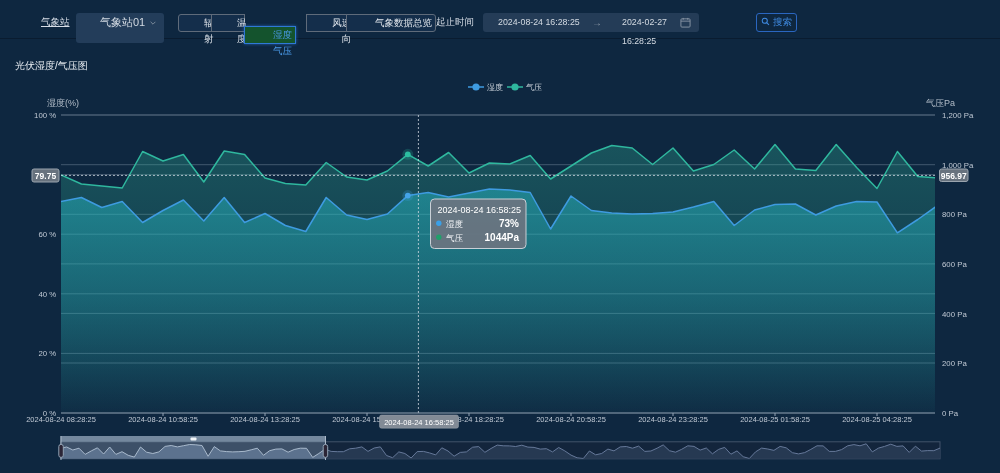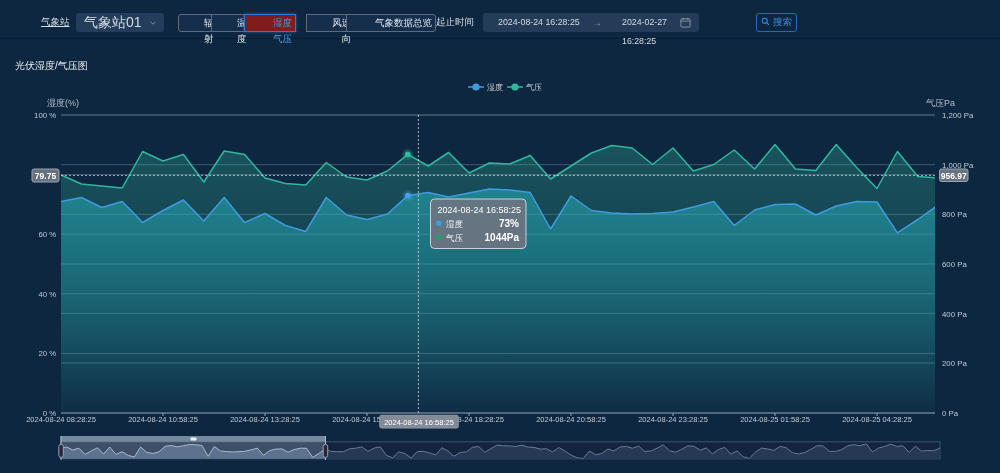--- a/index.html
+++ b/index.html
@@ -1,26 +1,26 @@
 <!DOCTYPE html>
 <html><head>
 <meta charset="utf-8">
 <style>
   html,body{margin:0;padding:0;background:#0e2740;}
   #page{position:relative;width:1000px;height:473px;background:#0e2740;overflow:hidden;
         font-family:"Liberation Sans",sans-serif;}
   .abs{position:absolute;}
   #divider{position:absolute;left:0;top:38px;width:1000px;height:1px;background:#0a1c30;}
   .lbl{color:#d6dde6;font-size:9.5px;line-height:20px;}
-  #sel{position:absolute;left:76px;top:13px;width:88px;height:19px;background:#233d5a;
-       border-radius:3px;color:#d3dae2;font-size:14px;line-height:19px;padding-left:8px;box-sizing:border-box;}
+  #sel{position:absolute;left:76px;top:13px;width:88px;height:30px;background:#233d5a;
+       border-radius:3px;color:#d3dae2;font-size:11px;line-height:19px;padding-left:24px;box-sizing:border-box;}
   #sel .chev{position:absolute;right:8px;top:7px;width:6px;height:6px;}
   .btn{position:absolute;top:14px;height:18px;box-sizing:border-box;border:1px solid #5f6b7a;
        background:#142e4b;color:#e3e8ee;font-size:9.5px;line-height:16px;text-align:center;padding-left:25px;}
-  .btn.active{border-color:#2f78d6;color:#4a9ae8;background:#7f1d1d;z-index:2;box-shadow:0 0 3px rgba(47,120,214,.7);}
+  .btn.active{border-color:#2f78d6;color:#4a9ae8;background:#14532d;z-index:2;box-shadow:0 0 3px rgba(47,120,214,.7);margin-top:12px;}
   #dateBox{position:absolute;left:483px;top:13px;width:216px;height:19px;background:#243c57;border-radius:3px;
        color:#d3dae2;font-size:8.8px;}
   #dateBox span{position:absolute;top:0;line-height:19px;}
   #searchBtn{position:absolute;left:756px;top:13px;width:41px;height:19px;box-sizing:border-box;border:1px solid #2a66c0;
        border-radius:3px;color:#3f8ae0;font-size:9.5px;line-height:17px;text-align:center;background:#0e2740;font-family:Liberation Mono, monospace;}
   svg text{font-family:"Liberation Sans",sans-serif;}
 </style>
 </head>
 <body>
 <div id="page">

